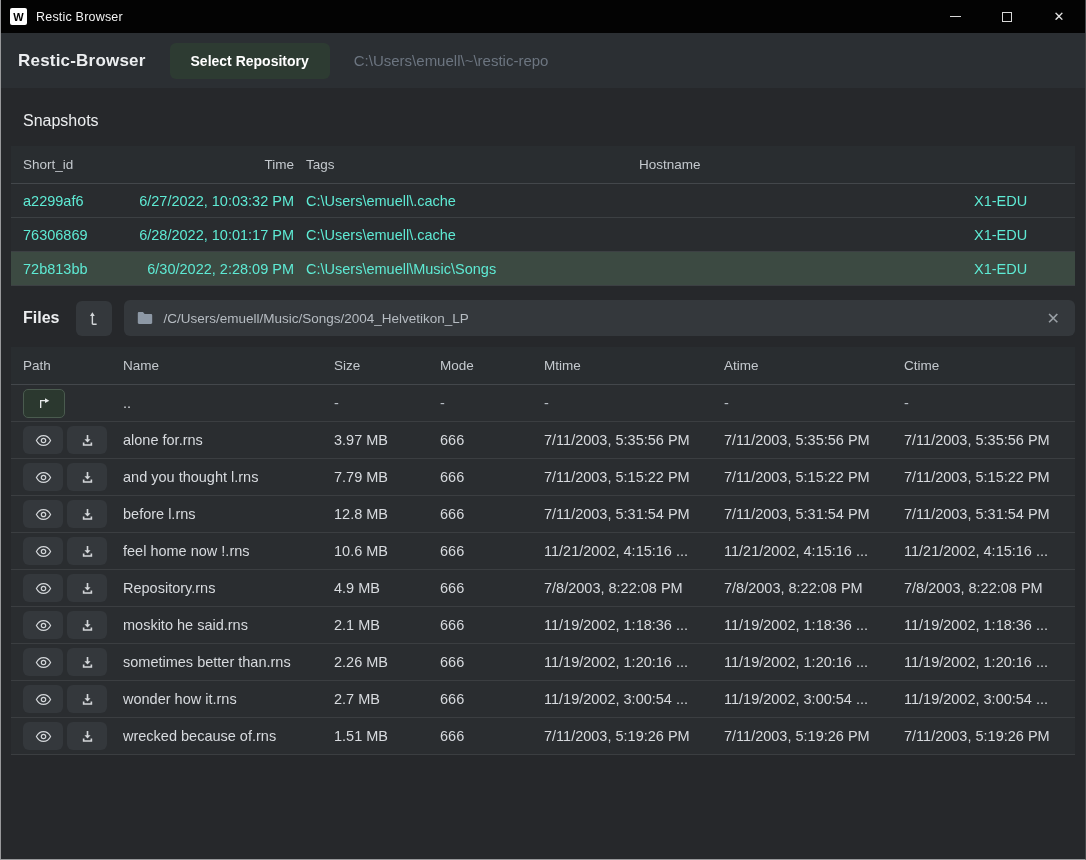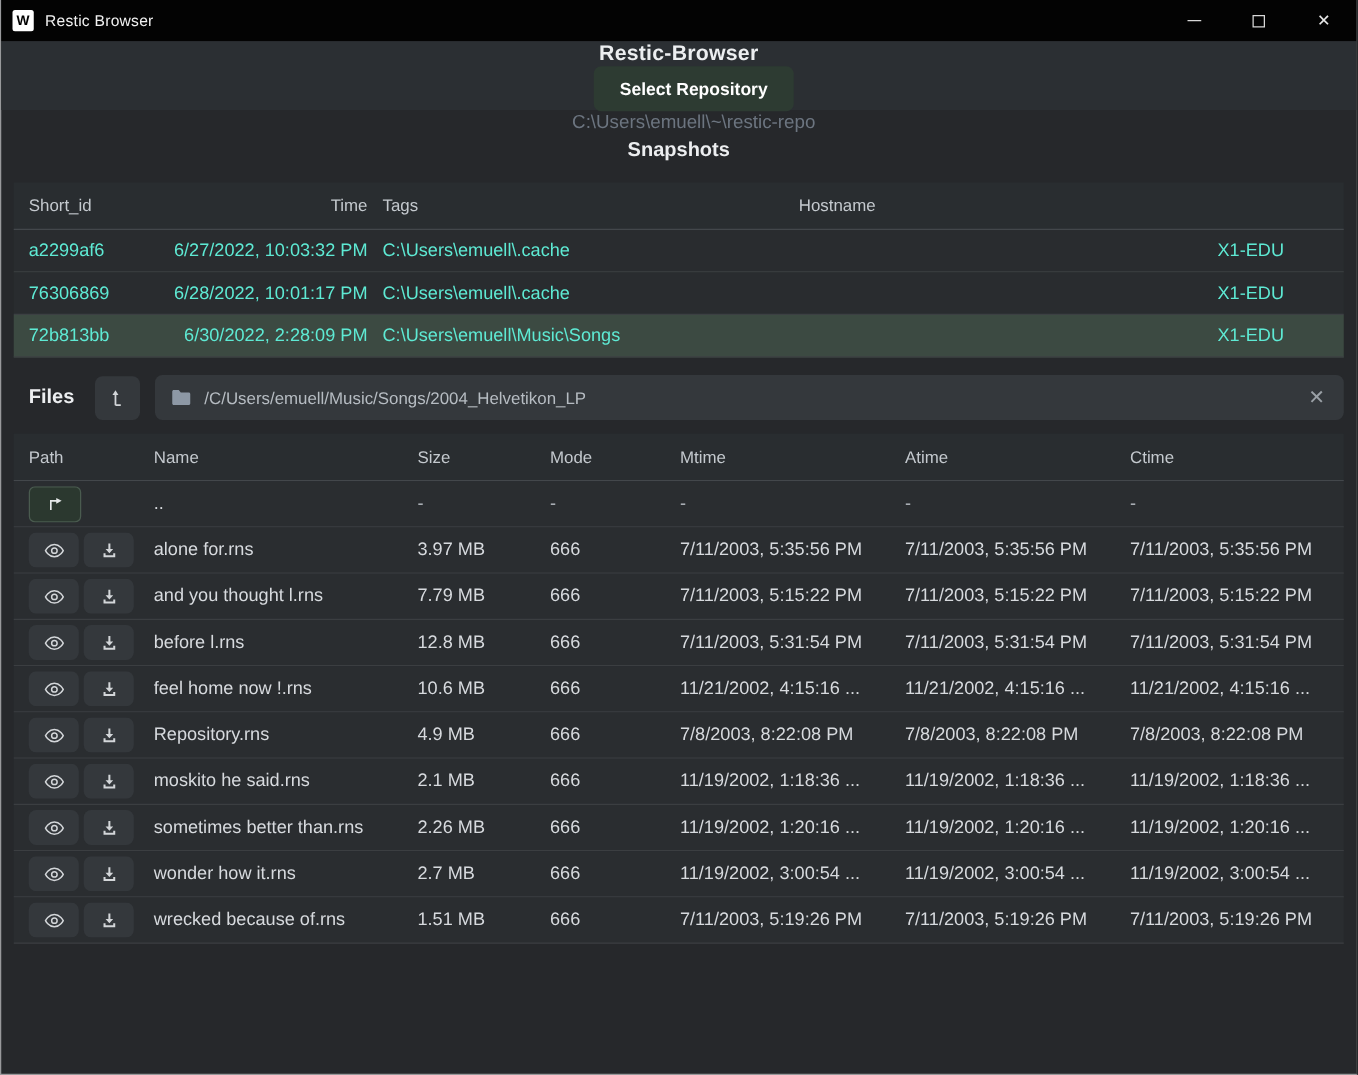--- a/index.html
+++ b/index.html
@@ -36,35 +36,34 @@
   .tb-btn {
     width:52px; height:33px; display:flex; align-items:center; justify-content:center;
     color:#e6e6e6;
   }
   .glyph-min { width:11px; height:1px; background:#d8d8d8; }
   .glyph-max { width:10px; height:10px; border:1px solid #d8d8d8; }
   .glyph-close { font-size:13px; line-height:1; color:#e6e6e6; }
   
   .header {
     height:55px; background:#2b2f33; flex-shrink:0;
-    display:flex; align-items:center; padding:0 17px;flex-direction:column;
+    display:flex; align-items:center; padding:0 17px;
   }
   .header-title { font-size:17px; font-weight:bold; color:#eceef0; letter-spacing:.2px; }
   .select-repo-btn {
     margin-left:24px; background:#2d3b32; color:#ffffff;
     font-weight:bold; font-size:14px;
     padding:10px 21px; border-radius:6px; border:none;
     font-family:inherit; cursor:default;
   }
   .repo-path { margin-left:24px; font-size:15px; color:#6c7580; }
   
   .section-title {
-    font-size:16px; font-weight:bold; color:#eceef0;
+    font-size:16px; font-weight:normal; color:#eceef0;
     padding:24px 22px 16px 22px;
-    text-align:center;
   }
   
   .table { margin:0 10px; }
   .trow { display:flex; align-items:center; }
   .thead {
     height:38px; font-size:13.5px; color:#c4c9ce;
     background:#292d30; border-bottom:1px solid #43474b;
   }
   .cell { padding-left:12px; white-space:nowrap; overflow:hidden; text-overflow:ellipsis; }
   

